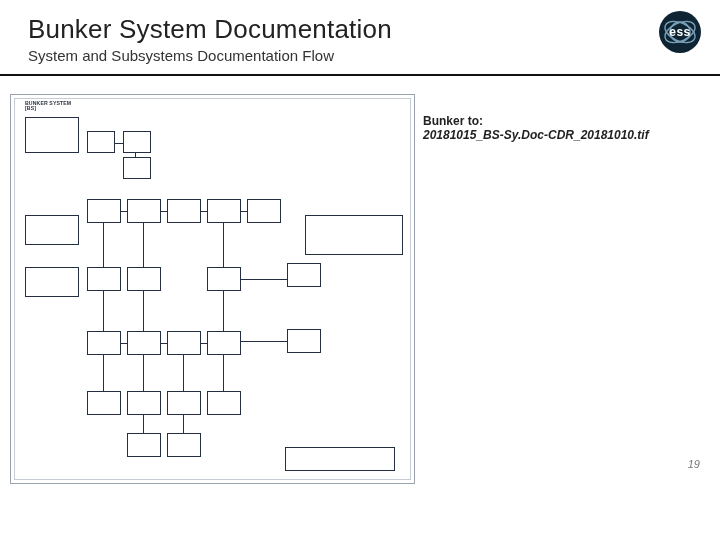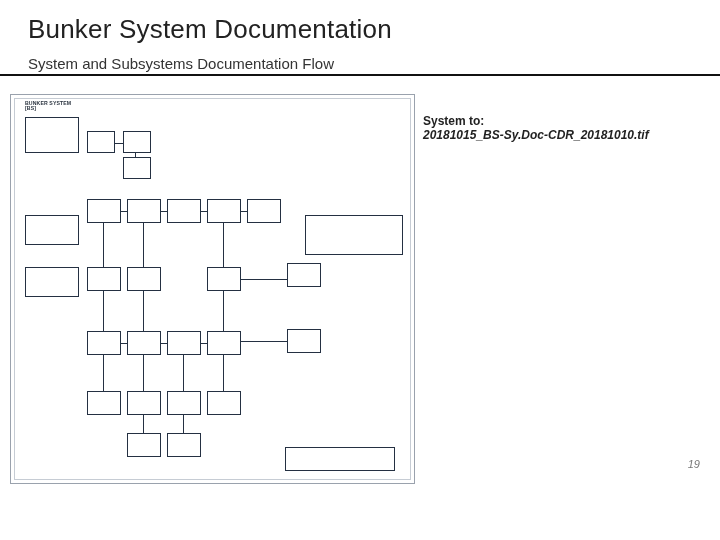--- a/index.html
+++ b/index.html
@@ -2,21 +2,21 @@
 <html><head>
 <meta charset="utf-8">
 <style>
   * { margin: 0; padding: 0; box-sizing: border-box; }
   html, body { width: 720px; height: 540px; font-family: "Segoe UI", Arial, sans-serif; background: #fff; color: #222; }
   .slide { width: 720px; height: 480px; position: relative; }
 
   
   .header { position: relative; padding: 14px 0 4px 28px; height: 86px; }
   .title { font-size: 26px; font-weight: 400; color: #222; letter-spacing: .2px; }
-  .subtitle { font-size: 15px; color: #333; margin-top: 10px; }
+  .subtitle { font-size: 15px; color: #333; margin-top: 2px; }
   .underline { position: absolute; left: 0; right: 0; top: 74px; height: 2px; background: #111; }
 
   
   .logo-wrap { position: absolute; top: 10px; right: 18px; display: flex; align-items: center; gap: 10px; }
   .logo-text { display: grid; line-height: 1.02; }
   .logo-text span { font-size: 10.5px; letter-spacing: .2px; font-weight: 700; color: #777; }
   .logo-text span:first-child { color: #2f3a46; }
   .logo-badge svg { display: block; }
 
   
@@ -45,20 +45,31 @@
 <body>
 
 <div class="slide">
 
   <div class="header">
     <div class="title">Bunker System Documentation</div>
     <div class="subtitle">System and Subsystems Documentation Flow</div>
     <div class="underline"></div>
 
     <div class="logo-wrap">
+      <span class="logo-badge">
+        <svg width="44" height="44" viewBox="0 0 44 44">
+          <circle cx="22" cy="22" r="21" fill="#0e2433"></circle>
+          <g stroke="#7aa0b8" stroke-width="1.4" fill="none">
+            <circle cx="22" cy="22" r="10"></circle>
+            <ellipse cx="22" cy="22" rx="16" ry="9" transform="rotate(25 22 22)"></ellipse>
+            <ellipse cx="22" cy="22" rx="16" ry="9" transform="rotate(-25 22 22)"></ellipse>
+          </g>
+          <text x="22" y="26" text-anchor="middle" font-family="Arial" font-size="12" fill="#fff" font-weight="700" letter-spacing="0.5">ess</text>
+        </svg>
+      </span>
     </div>
   </div>
 
   <div class="diagram-frame">
     <div class="diagram-inner">
       <div class="dg-title">BUNKER SYSTEM
 [BS]</div>
 
     <div class="note" style="width: 54px; height: 36px; left: 10px; top: 18px;"></div>
         <div class="note" style="width: 54px; height: 30px; left: 10px; top: 116px;"></div>
@@ -108,18 +119,18 @@
         <div class="line vline" style="left: 168px; top: 256px; height: 36px;"></div>
         <div class="line vline" style="left: 208px; top: 256px; height: 36px;"></div>
         <div class="line vline" style="left: 128px; top: 316px; height: 18px;"></div>
         <div class="line vline" style="left: 168px; top: 316px; height: 18px;"></div>
         <div class="line hline" style="left: 226px; top: 180px; width: 46px;"></div>
         <div class="line hline" style="left: 226px; top: 242px; width: 46px;"></div>
       </div>
   </div>
 
   <div class="refer">
-    <span>System to:</span><br>
+    <span>Bunker to:</span><br>
     <em>20181015_BS-Sy.Doc-CDR_20181010.tif</em>
   </div>
 
   <div class="pagenum">19</div>
 </div>
 
 </body></html>

